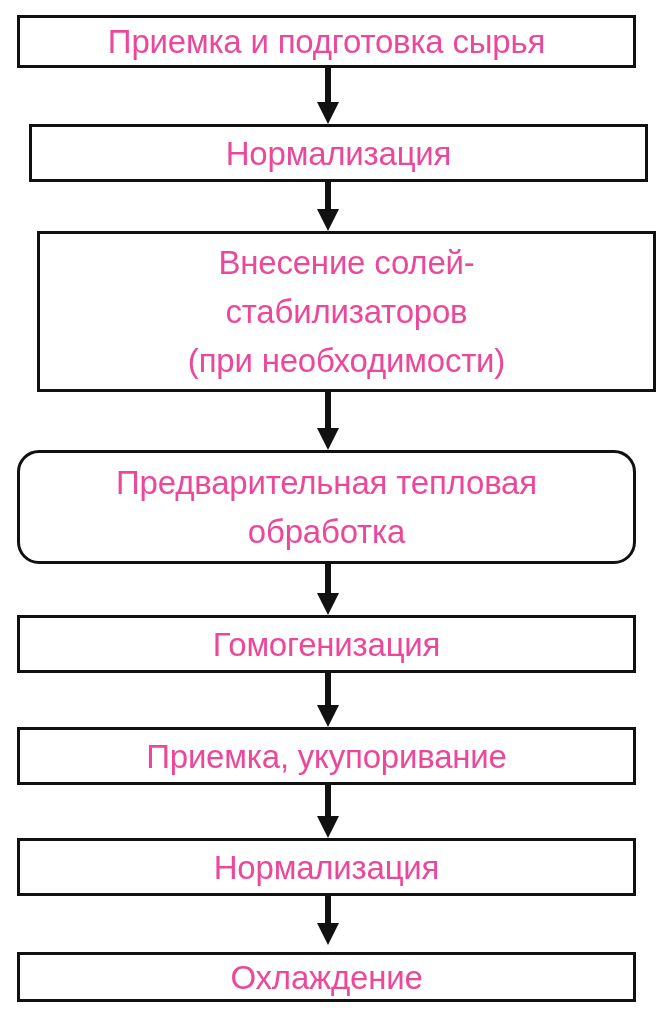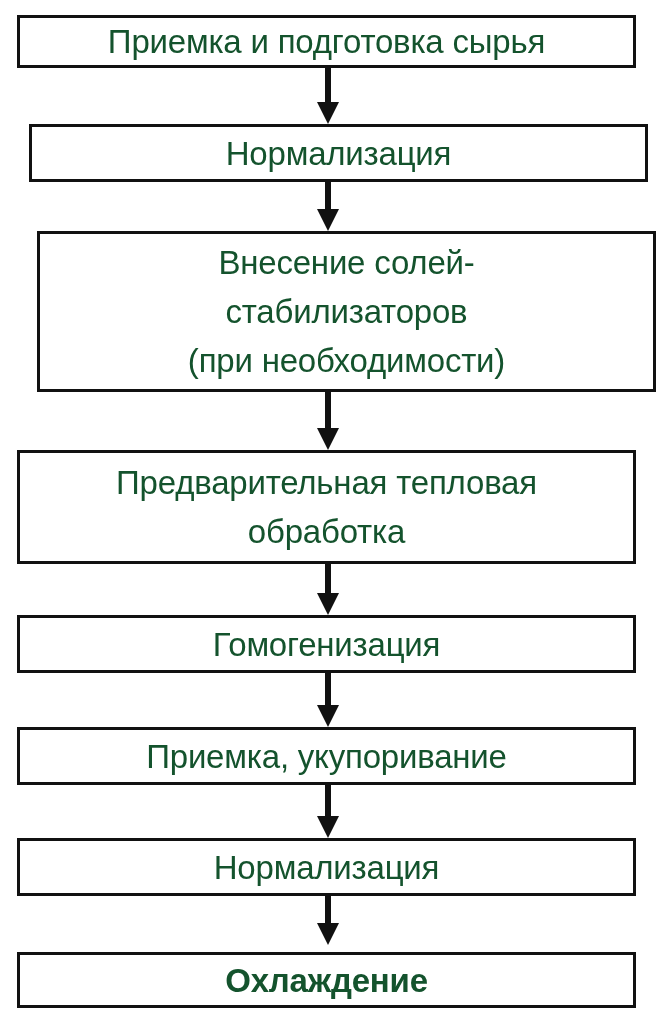--- a/index.html
+++ b/index.html
@@ -30,21 +30,21 @@
     display: flex;
     align-items: center;
     justify-content: center;
     text-align: center;
   }
   .node-label {
     font-size: 33px;
     line-height: 49px;
     letter-spacing: -0.2px;
     white-space: pre-line;
-    color: #14532d;
+    color: #ec4899;
     padding: 0 8px;
   }
   
   .arrow {
     position: absolute;
     left: 0;
     width: 659px;
     pointer-events: none;
   }
   .arrow .shaft {
@@ -91,21 +91,21 @@
     <span class="node-label">Внесение солей-
 стабилизаторов
 (при необходимости)</span>
   </div>
 
   <div class="arrow" style="top:392px;height:58px;">
     <div class="shaft" style="height:36px;"></div>
     <div class="head" style="top:36px;"></div>
   </div>
 
-  <div class="node" style="top:450px;height:114px;">
+  <div class="node" style="top:450px;height:114px;border-radius:22px;">
     <span class="node-label">Предварительная тепловая
 обработка</span>
   </div>
 
   <div class="arrow" style="top:564px;height:51px;">
     <div class="shaft" style="height:29px;"></div>
     <div class="head" style="top:29px;"></div>
   </div>
 
   <div class="node" style="top:615px;height:58px;">
@@ -128,17 +128,17 @@
 
   <div class="node" style="top:838px;height:58px;">
     <span class="node-label">Нормализация</span>
   </div>
 
   <div class="arrow" style="top:896px;height:56px;">
     <div class="shaft" style="height:27px;"></div>
     <div class="head" style="top:27px;"></div>
   </div>
 
-  <div class="node" style="top:952px;height:56px;font-weight:bold;">
+  <div class="node" style="top:952px;height:50px;">
     <span class="node-label">Охлаждение</span>
   </div>
 
 </div>
 
 </body></html>

